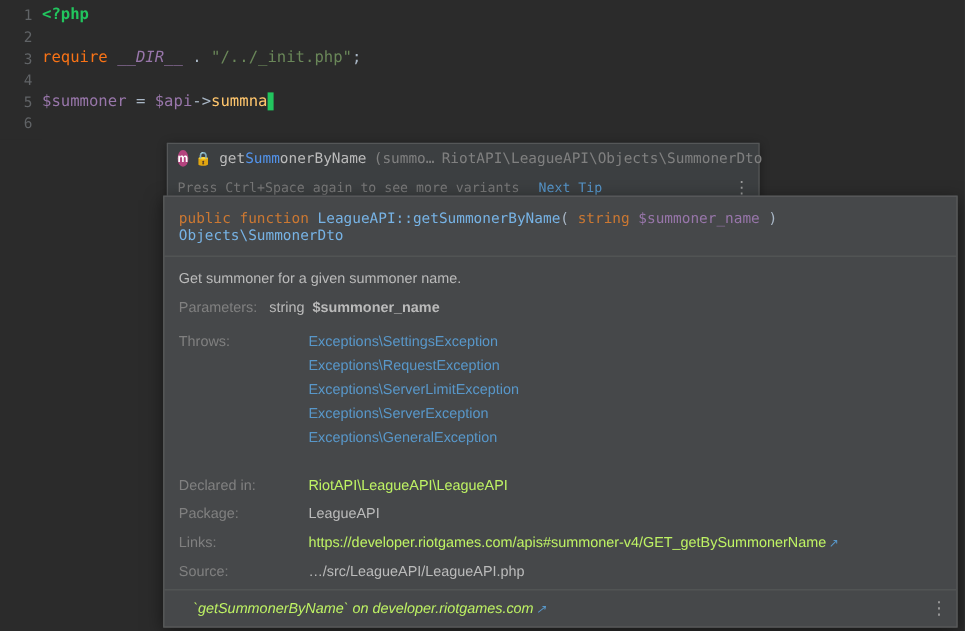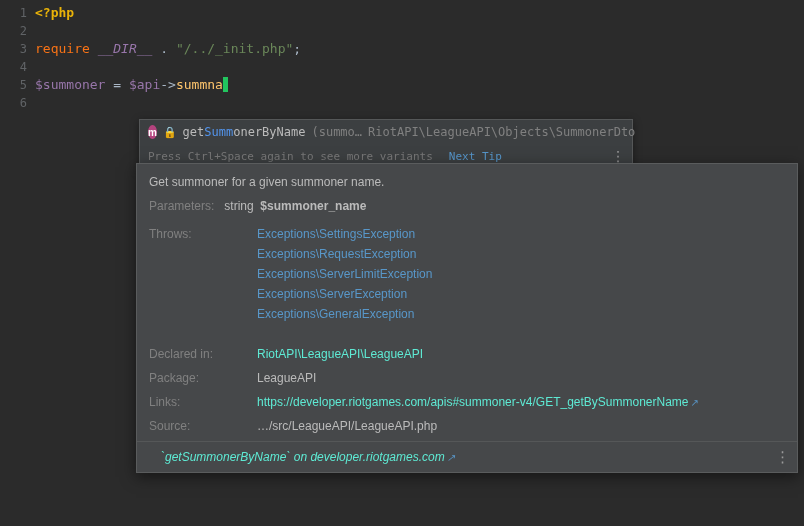--- a/index.html
+++ b/index.html
@@ -24,21 +24,21 @@
     line-height: 18px;
     user-select: none;
   }
   .gutter div { height: 18px; }
   .code {
     padding: 4px 0;
     line-height: 18px;
     font-size: 13px;
   }
   .code div { height: 18px; white-space: pre; }
-  .t-phptag { color: #eab308; font-weight: bold; }
+  .t-phptag { color: #22c55e; font-weight: bold; }
   .t-comment { color: #808080; }
   .t-kw { color: #f97316; }
   .t-magic { color: #9876aa; font-style: italic; }
   .t-str { color: #6a8759; }
   .t-var { color: #9876aa; }
   .t-punc { color: #a9b7c6; }
   .t-func { color: #ffc66d; }
   .caret { border-right: 5px solid #22c55e; }
   
   .popup1 {
@@ -102,21 +102,21 @@
   .p2-desc { color: #bbbbbb; margin-bottom: 10px; }
   .p2-params-row { margin-bottom: 14px; }
   .p2-lbl { color: #808080; display:inline-block; width: 72px; vertical-align: top; }
   .p2-val { color: #bbbbbb; }
   .p2-val b { font-weight: bold; }
   .p2-row { margin-bottom: 10px; display: flex; gap: 36px; }
   .p2-row .p2-lbl { flex: 0 0 72px; }
   .p2-row .p2-links { flex:1; }
   .p2-link { color: #5897c9; cursor: pointer; display:block; margin-bottom: 6px; }
   .p2-link:last-child { margin-bottom:16px;}
-  .p2-link-inline { color: #5eead4; cursor: pointer; }
+  .p2-link-inline { color: #bef264; cursor: pointer; }
   .p2-extarrow { color: #5897c9; font-size: 10px; margin-left:2px; }
   .p2-sep { border-top: 1px solid #555758; margin: 8px -12px; }
   .p2-foot { padding: 0 12px 0 12px; color: #808080; font-style: italic;}
   .p2-foot .p2-link-inline { font-style: italic;}
   .p2-dots2 {
     position: absolute; right: 8px; bottom: 6px;
     color: #9b9b9b; font-size: 15px; font-family: sans-serif;
     letter-spacing:-1px;
   }
 </style>
@@ -150,20 +150,21 @@
     <span class="p1-type">RiotAPI\LeagueAPI\Objects\SummonerDto</span>
   </div>
   <div class="popup1-row2">
     <span>Press Ctrl+Space again to see more variants</span>
     <span class="p1-link">Next Tip</span>
     <span class="p1-dots">⋮</span>
   </div>
 </div>
 
 <div class="popup2">
+  <div class="p2-sig"><span class="kw">public</span> <span class="kw">function</span> <span class="cls">LeagueAPI::getSummonerByName</span>( <span class="str">string</span> <span class="var">$summoner_name</span> ) <span class="ret">Objects\SummonerDto</span></div>
   <div class="p2-body">
     <div class="p2-desc">Get summoner for a given summoner name.</div>
     <div class="p2-params-row">
       <span class="p2-lbl">Parameters:</span>
       <span class="p2-val"><span>string</span>&nbsp;&nbsp;<b>$summoner_name</b></span>
     </div>
     <div class="p2-row">
       <span class="p2-lbl">Throws:</span>
       <span class="p2-links">
         <span class="p2-link">Exceptions\SettingsException</span>

